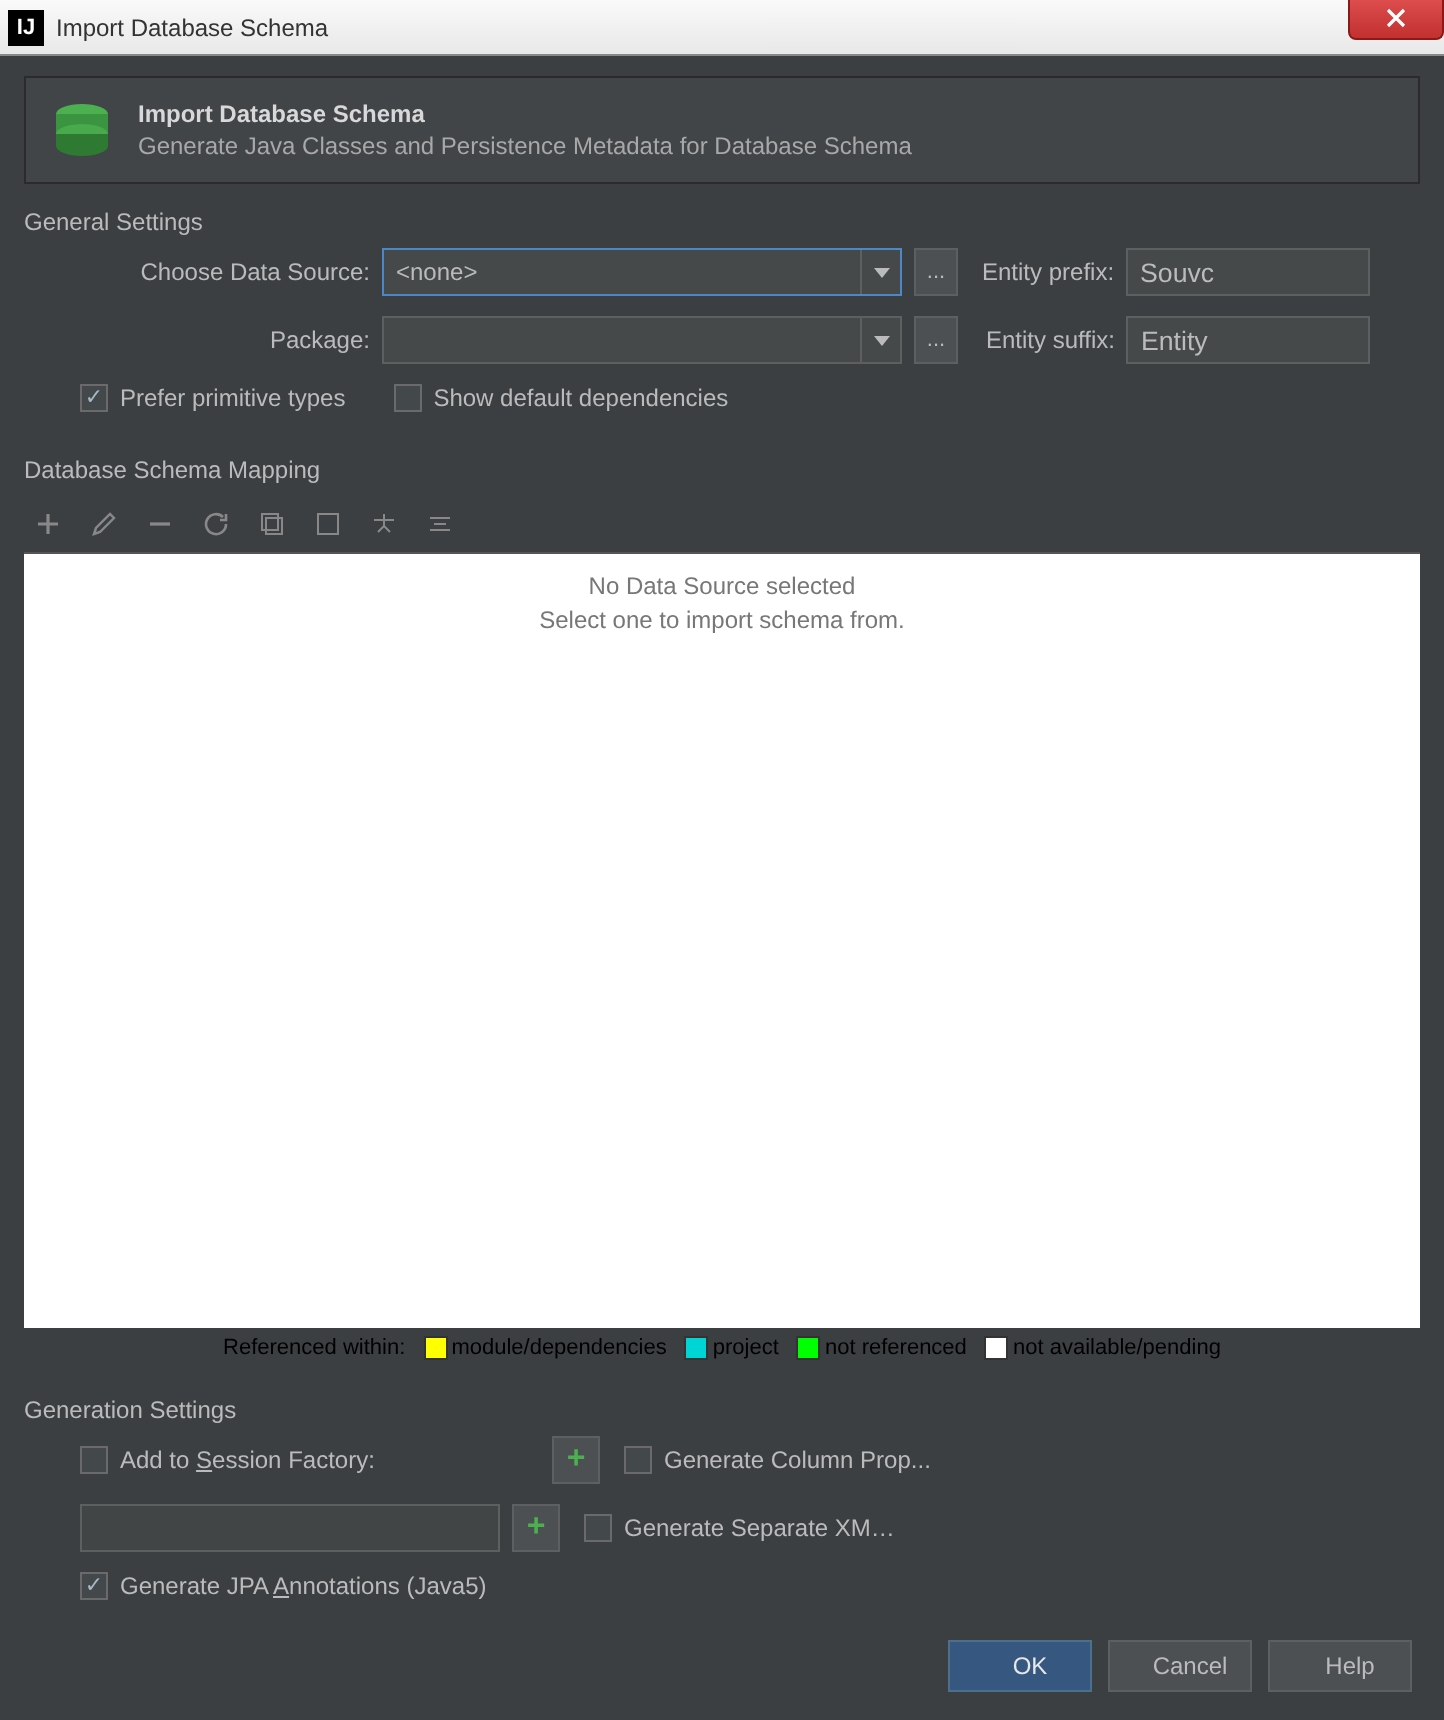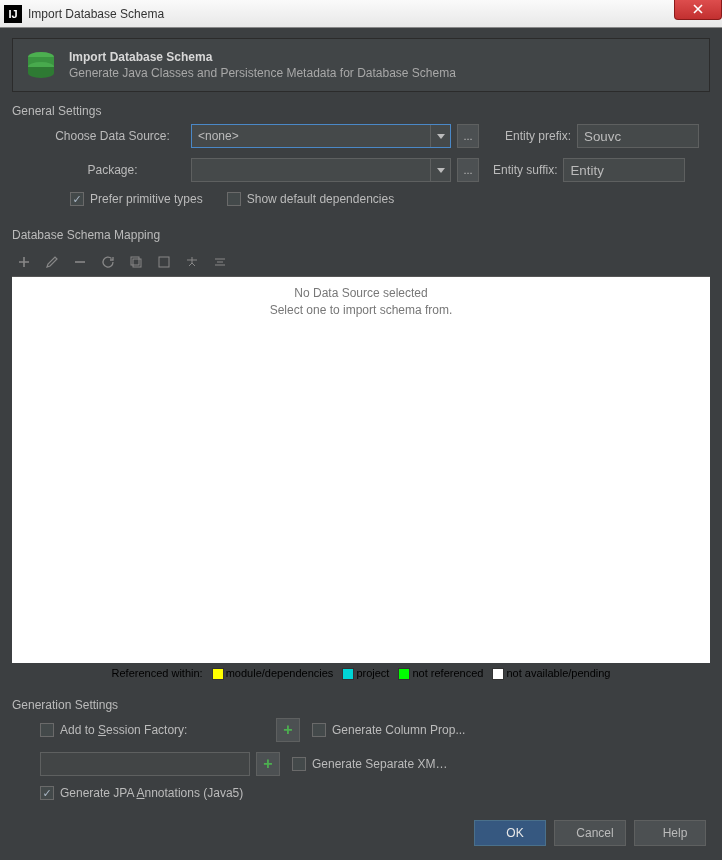--- a/index.html
+++ b/index.html
@@ -57,21 +57,21 @@
 }
 .header-icon {
   width: 32px; height: 32px;
 }
 .header-title { color: #d8d8d8; font-weight: bold; font-size: 12px; }
 .header-sub { color: #a8a8a8; font-size: 12px; margin-top: 2px; }
 .section-label { color: #bbbbbb; font-size: 12px; margin-top: 12px; margin-bottom: 6px; }
 .settings-grid { padding-left: 28px; }
 .row { display: flex; align-items: center; margin-bottom: 10px; gap: 6px; }
 .lbl { color: #bbbbbb; white-space: nowrap; }
-.lbl-right { text-align: center; min-width: 145px; }
+.lbl-right { text-align: right; min-width: 145px; }
 .combo {
   display: flex; align-items: center;
   background: #45494a;
   border: 1px solid #5e6060;
   height: 24px;
   position: relative;
 }
 .combo.highlight { border: 1px solid #4a88c7; }
 .combo-text { flex: 1; padding: 0 6px; color: #bbbbbb; }
 .combo-arrow {
@@ -217,36 +217,36 @@
   <div class="settings-grid">
     <div class="row">
       <div class="lbl lbl-right">Choose Data Source:</div>
       <div class="combo highlight" style="width:260px">
         <div class="combo-text">&lt;none&gt;</div>
         <div class="combo-arrow">
             <div class="arrow-down"></div>
           </div>
       </div>
       <div class="dot-btn">...</div>
-      <div class="lbl" style="margin-left:20px">Entity prefix:</div>
+      <div class="lbl" style="margin-left:6px">Entity prefix:</div>
       <input class="textfield" style="width: 122px;" value="Souvc">
     </div>
     <div class="row">
       <div class="lbl lbl-right">Package:</div>
       <div class="combo" style="width:260px">
         <div class="combo-text"></div>
         <div class="combo-arrow">
             <div class="arrow-down"></div>
           </div>
       </div>
       <div class="dot-btn">...</div>
       <div class="lbl" style="margin-left:8px">Entity suffix:</div>
       <input class="textfield" style="width: 122px;" value="Entity">
     </div>
-    <div class="row" style="margin-left:30px;gap:24px">
+    <div class="row" style="gap:24px">
       <div class="chk-wrap">
         <div class="chk checked"></div>
         <span>Prefer primitive types</span>
       </div>
       <div class="chk-wrap">
         <div class="chk"></div>
         <span>Show default dependencies</span>
       </div>
     </div>
   </div>

